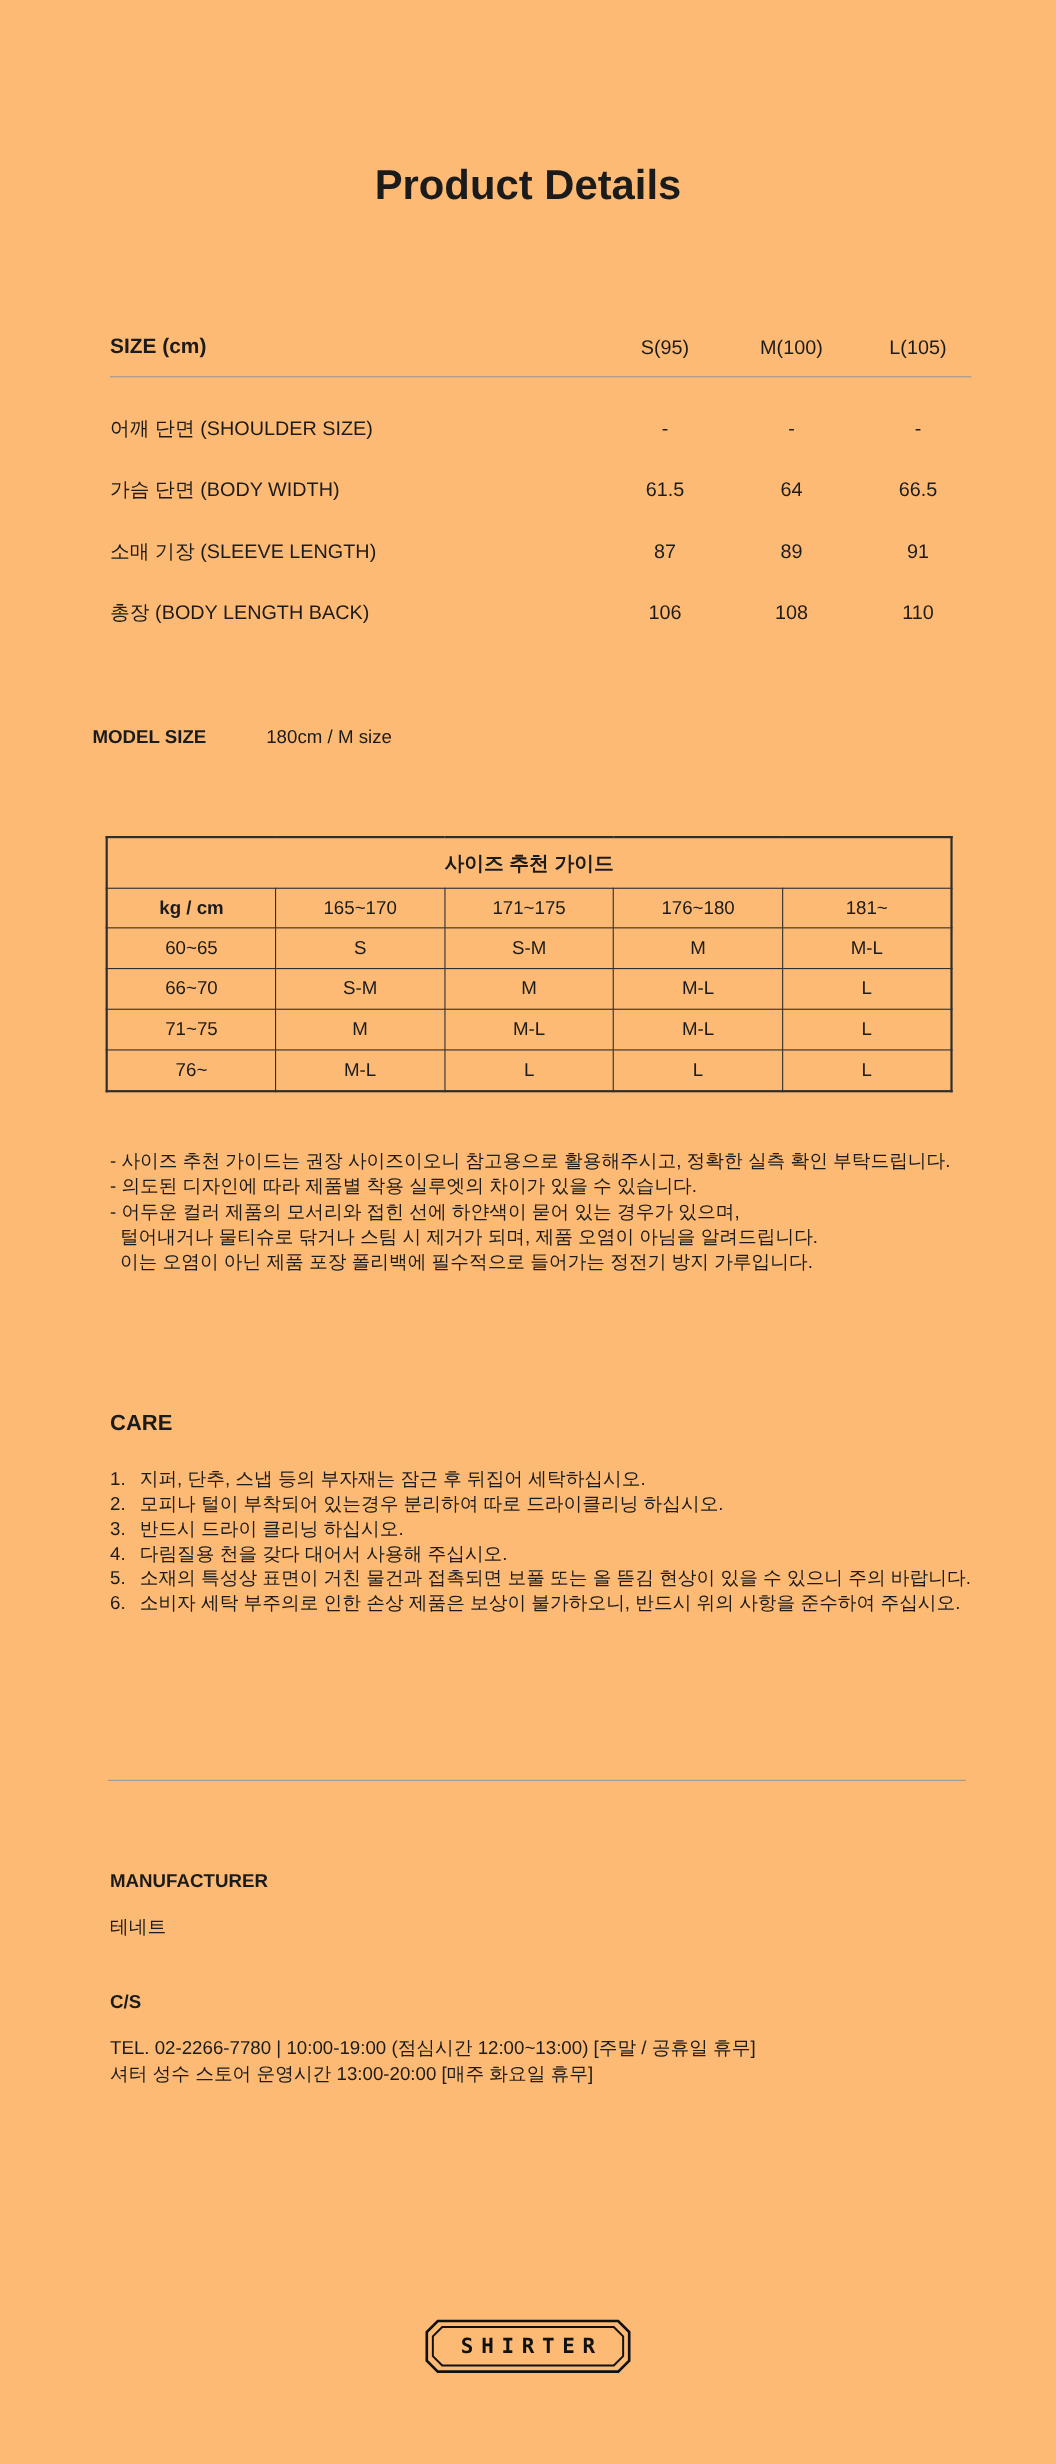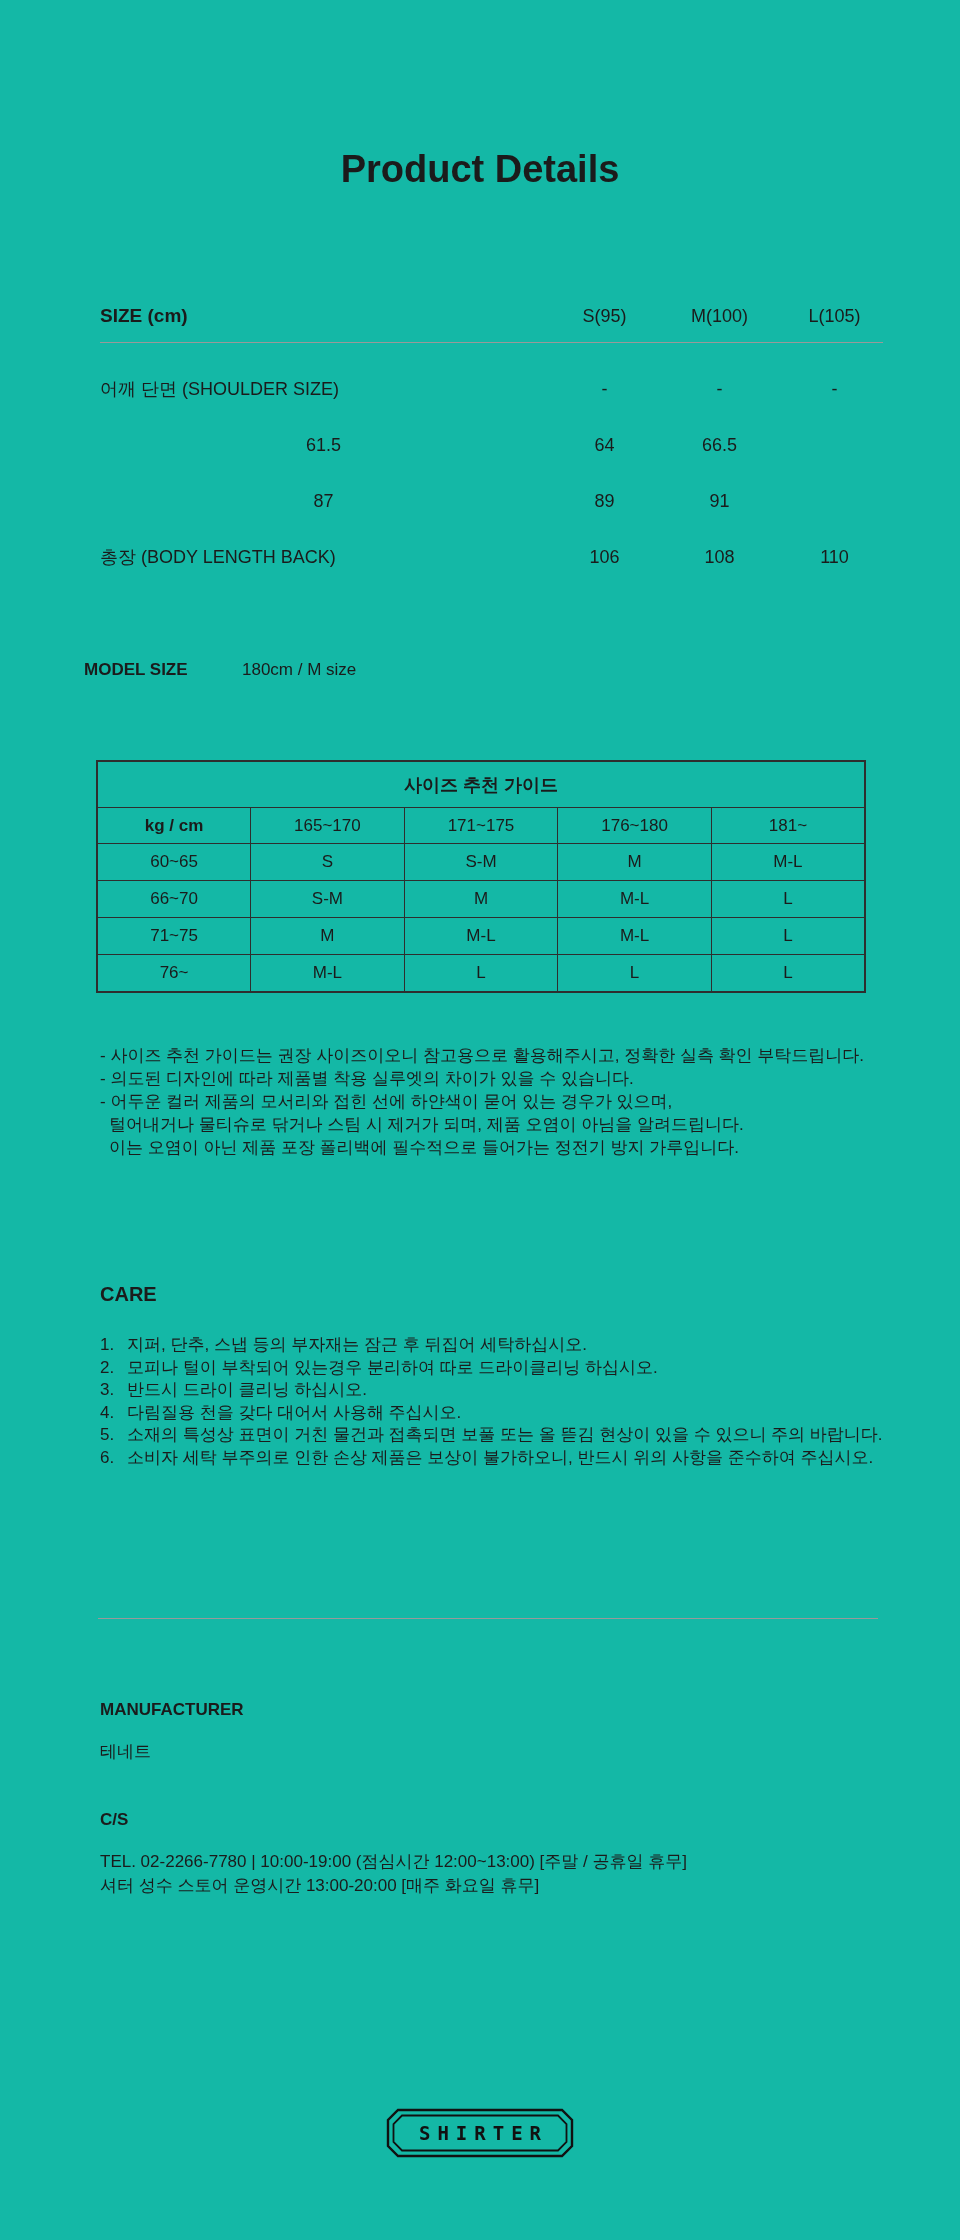--- a/index.html
+++ b/index.html
@@ -7,21 +7,21 @@
     background:#fcfcfc;
     font-family:"Liberation Sans","DejaVu Sans",sans-serif;
     color:#1b1b1b;
     -webkit-font-smoothing:antialiased;
   }
   .page{
     position:relative;
     width:960px;
     height:2240px;
     margin:0 auto;
-    background:#14b8a6;
+    background:#fdba74;
     overflow:hidden;
   }
   
   .page-title{
     position:absolute; top:148px; left:0; width:960px;
     text-align:center; font-size:38px; font-weight:700; letter-spacing:0;
   }
   
   .size-spec{position:absolute; top:300px; left:100px; width:792px;}
   .size-spec .hdr{
@@ -113,25 +113,27 @@
     </div>
     <hr class="rule">
     <div class="size-rows">
       <div class="size-row">
         <div class="lbl">어깨 단면 (SHOULDER SIZE)</div>
         <div class="val">-</div>
         <div class="val">-</div>
         <div class="val">-</div>
       </div>
       <div class="size-row">
+        <div class="lbl">가슴 단면 (BODY WIDTH)</div>
         <div class="val">61.5</div>
         <div class="val">64</div>
         <div class="val">66.5</div>
       </div>
       <div class="size-row">
+        <div class="lbl">소매 기장 (SLEEVE LENGTH)</div>
         <div class="val">87</div>
         <div class="val">89</div>
         <div class="val">91</div>
       </div>
       <div class="size-row">
         <div class="lbl">총장 (BODY LENGTH BACK)</div>
         <div class="val">106</div>
         <div class="val">108</div>
         <div class="val">110</div>
       </div>

